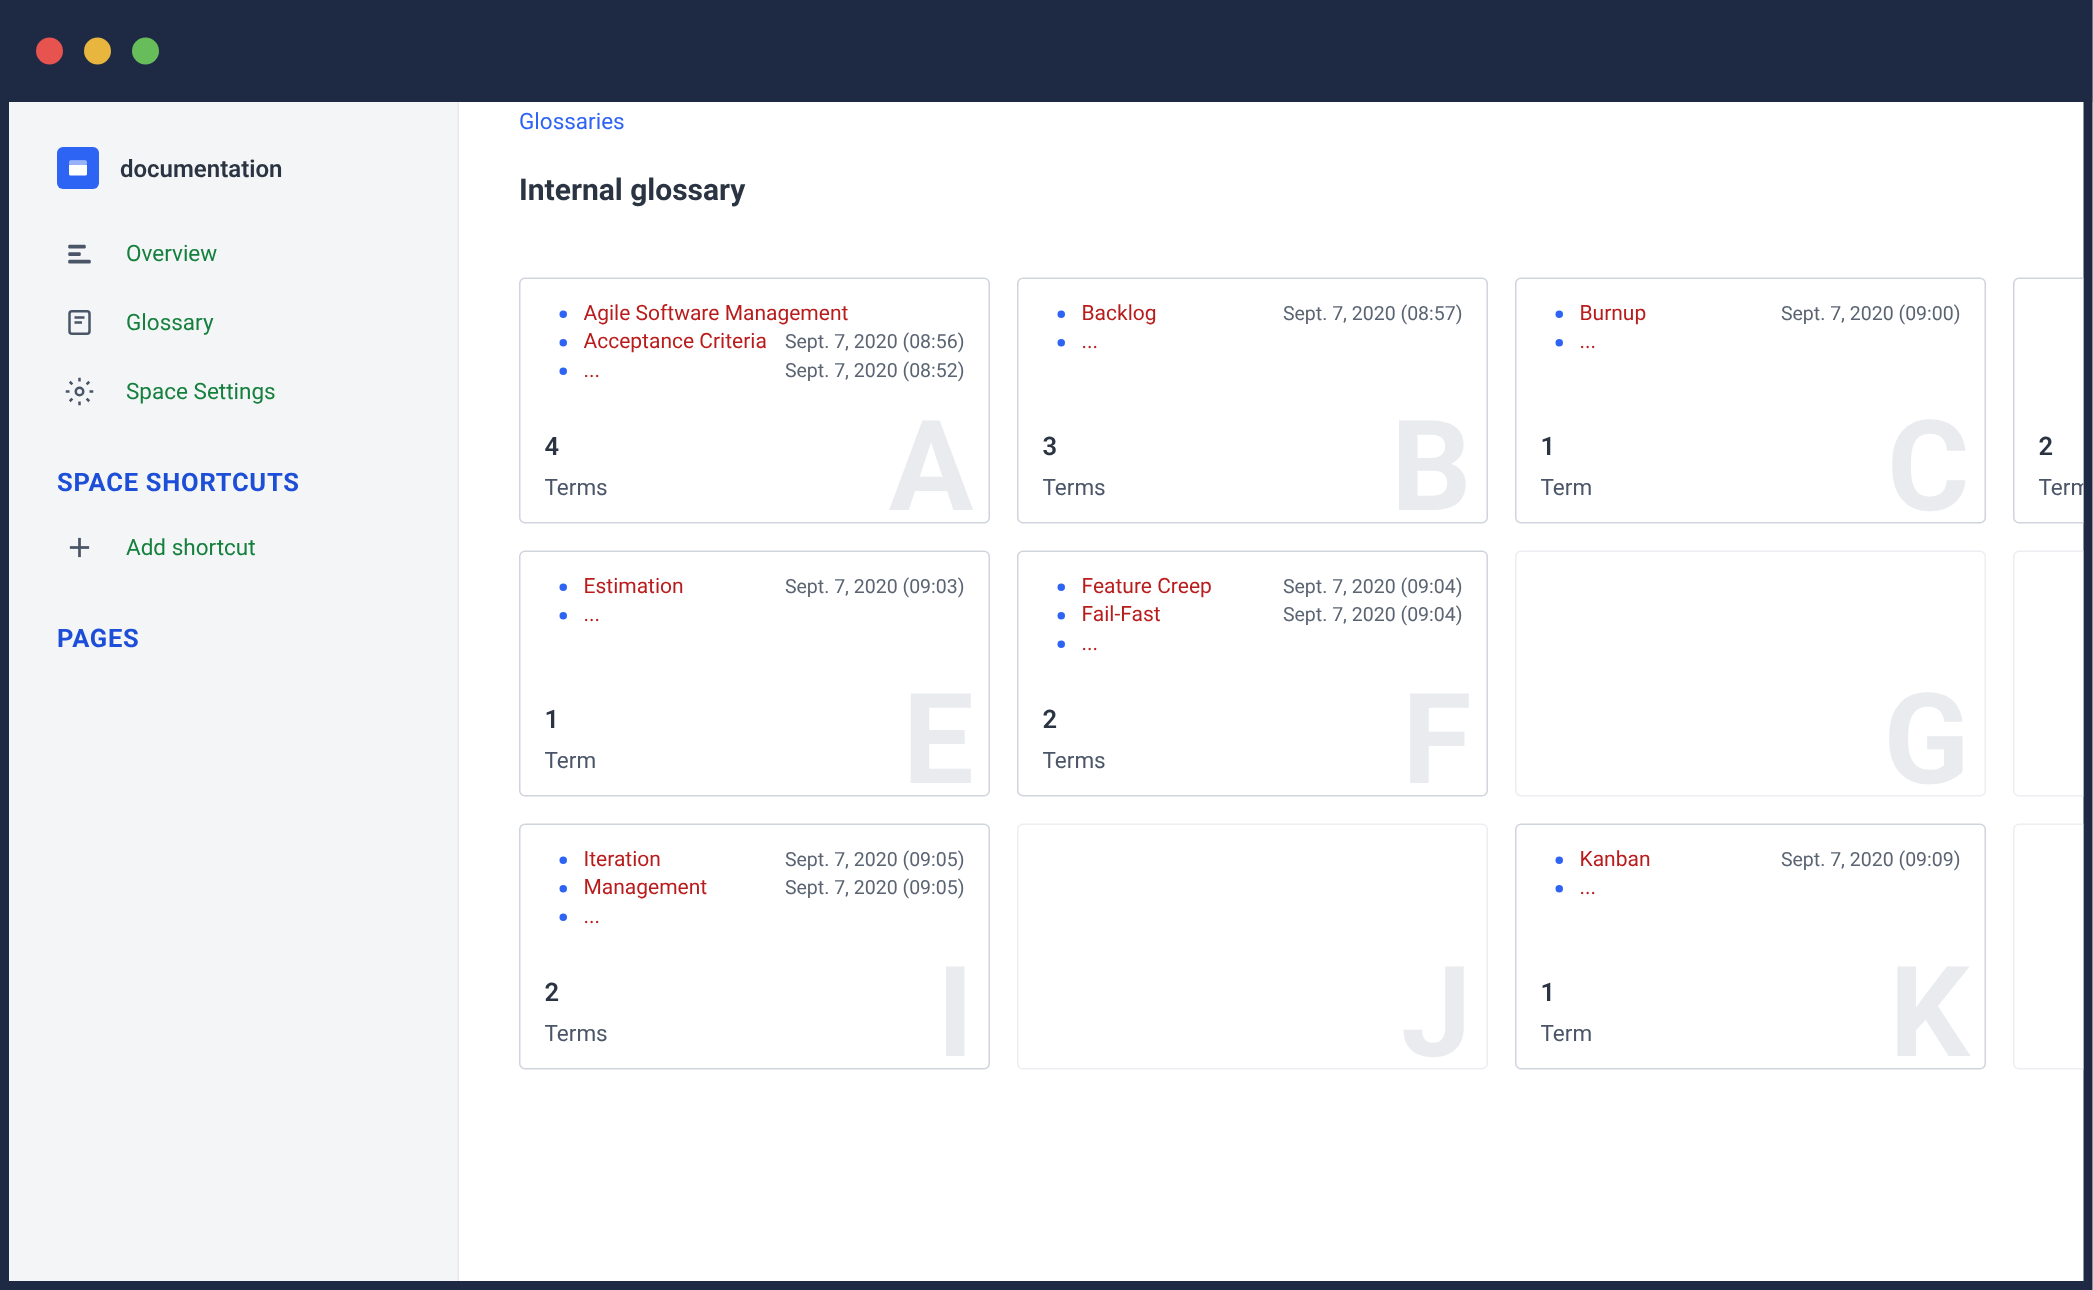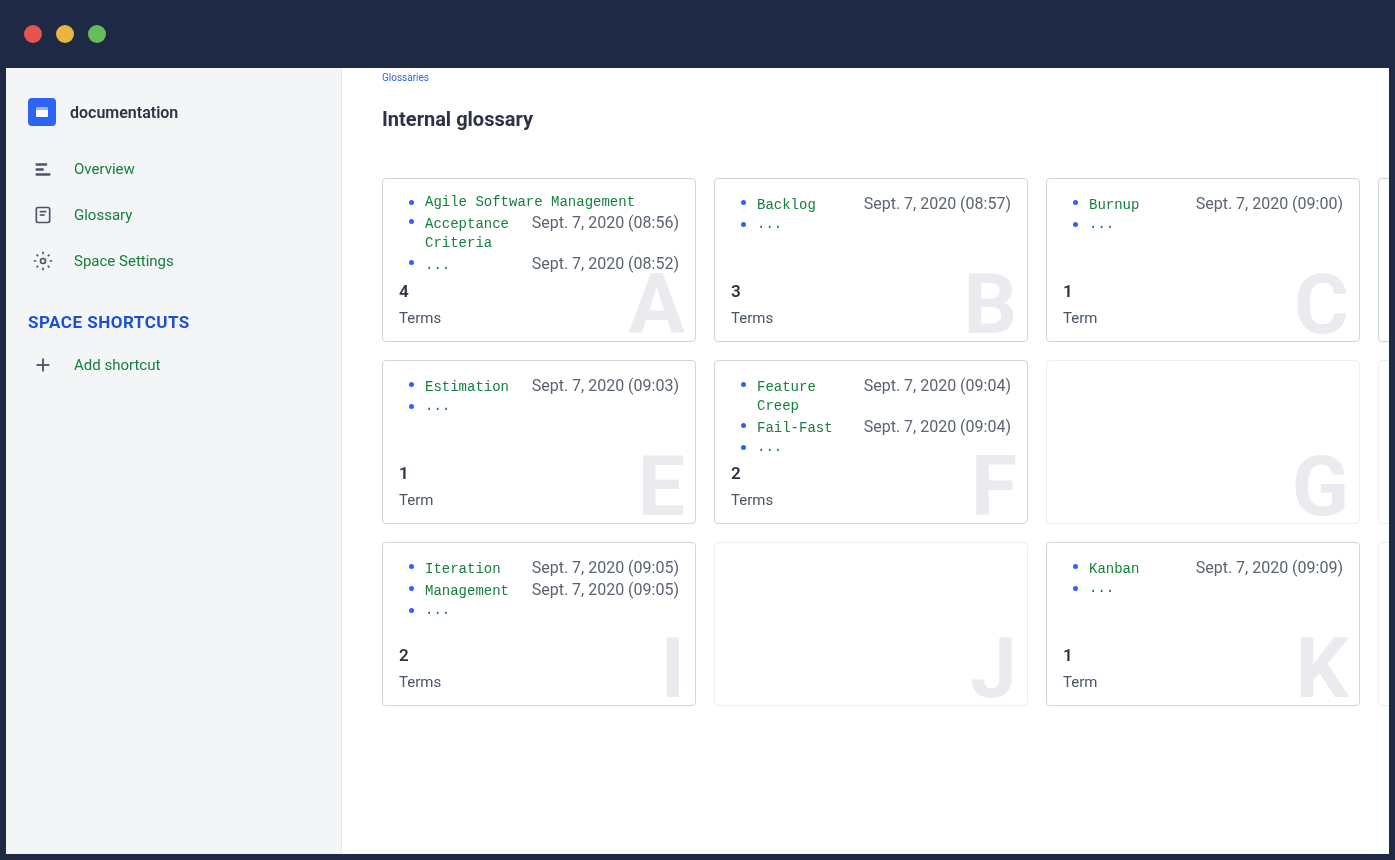--- a/index.html
+++ b/index.html
@@ -33,24 +33,24 @@
     .tl-yellow { background: #e8b63e; }
     .tl-green { background: #68bd5b; }
     .app-body {
       flex: 1;
       background: #fff;
       display: flex;
       overflow: hidden;
       margin: 0 6px 6px 6px;
     }
     .sidebar {
-      width: 336px;
+      width: 300px;
       background: #f4f5f7;
       border-right: 1px solid #e6e8eb;
-      padding: 20px 2px;
+      padding: 20px 12px;
       flex-shrink: 0;
     }
     .space-header {
       display: flex;
       align-items: center;
       padding: 10px 20px 20px 20px;
       gap: 14px;
     }
     .space-icon {
       width: 28px;
@@ -91,21 +91,21 @@
       letter-spacing: 0.5px;
       padding: 28px 20px 10px 20px;
     }
     .main {
       flex: 1;
       overflow: hidden;
       padding: 0 0 0 40px;
       position: relative;
     }
     .breadcrumb {
-      font-size: 10px;
+      font-size: 15px;
       color: #2e64f4;
       padding: 4px 0 24px 0;
       cursor: pointer;
     }
     .page-title {
       font-size: 20px;
       font-weight: 700;
       color: #2b3442;
       margin-bottom: 47px;
     }
@@ -145,28 +145,27 @@
       content: "";
       position: absolute;
       left: 10px;
       top: 7px;
       width: 5px;
       height: 5px;
       border-radius: 50%;
       background: #2e64f4;
     }
     .entry-name {
-      color: #15803d;
+      color: #b91c1c;
       cursor: pointer;
       flex: 1;
-      font-family: Liberation Mono, monospace;
     }
     .entry-date {
       color: #5a6472;
-      font-size: 16px;
+      font-size: 13px;
       white-space: nowrap;
     }
     .card-footer {
       display: flex;
       flex-direction: column;
       gap: 8px;
     }
     .card-count {
       font-size: 17px;
       font-weight: 600;
@@ -247,20 +246,21 @@
       <div class="nav-item">
         <span class="nav-icon">
           <svg viewBox="0 0 24 24" width="22" height="22" fill="none" stroke="#4a5568" stroke-width="2">
               <line x1="12" y1="5" x2="12" y2="19"></line>
               <line x1="5" y1="12" x2="19" y2="12"></line>
             </svg>
         </span>
         <span>Add shortcut</span>
       </div>
 
+      <div class="section-label">PAGES</div>
     </aside>
 
     <main class="main">
       <div class="breadcrumb">Glossaries</div>
       <h1 class="page-title">Internal glossary</h1>
       <div class="cards-grid" id="cards-grid">
           <div class="card">
             <ul class="card-entries">
               <li>
                 <span class="entry-name">Agile Software Management</span>

